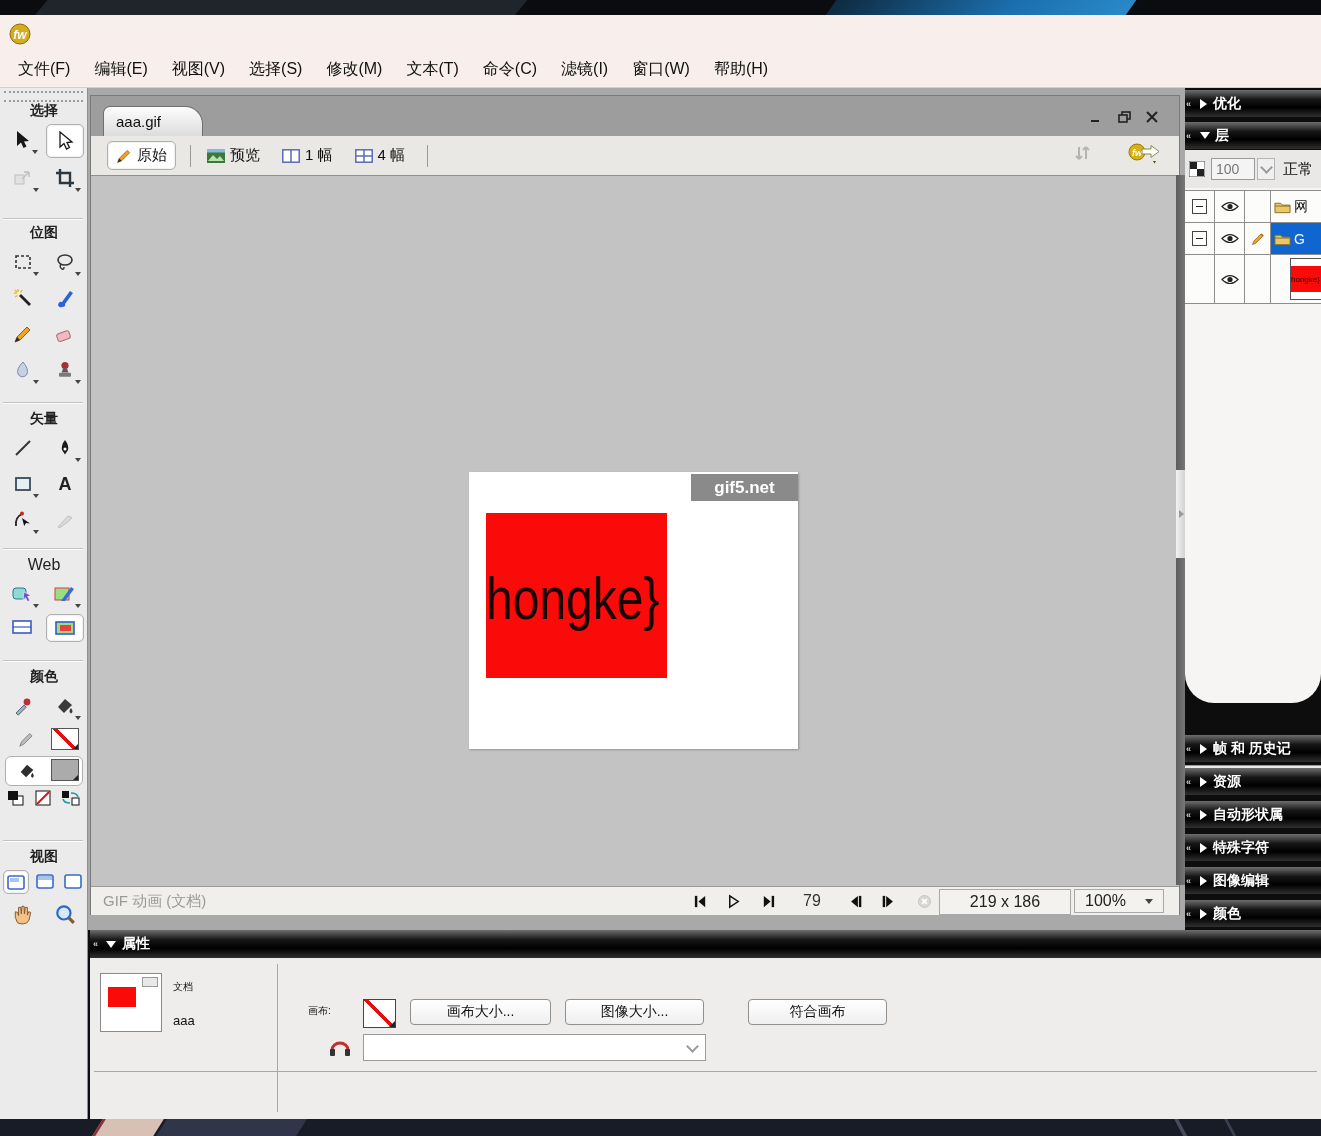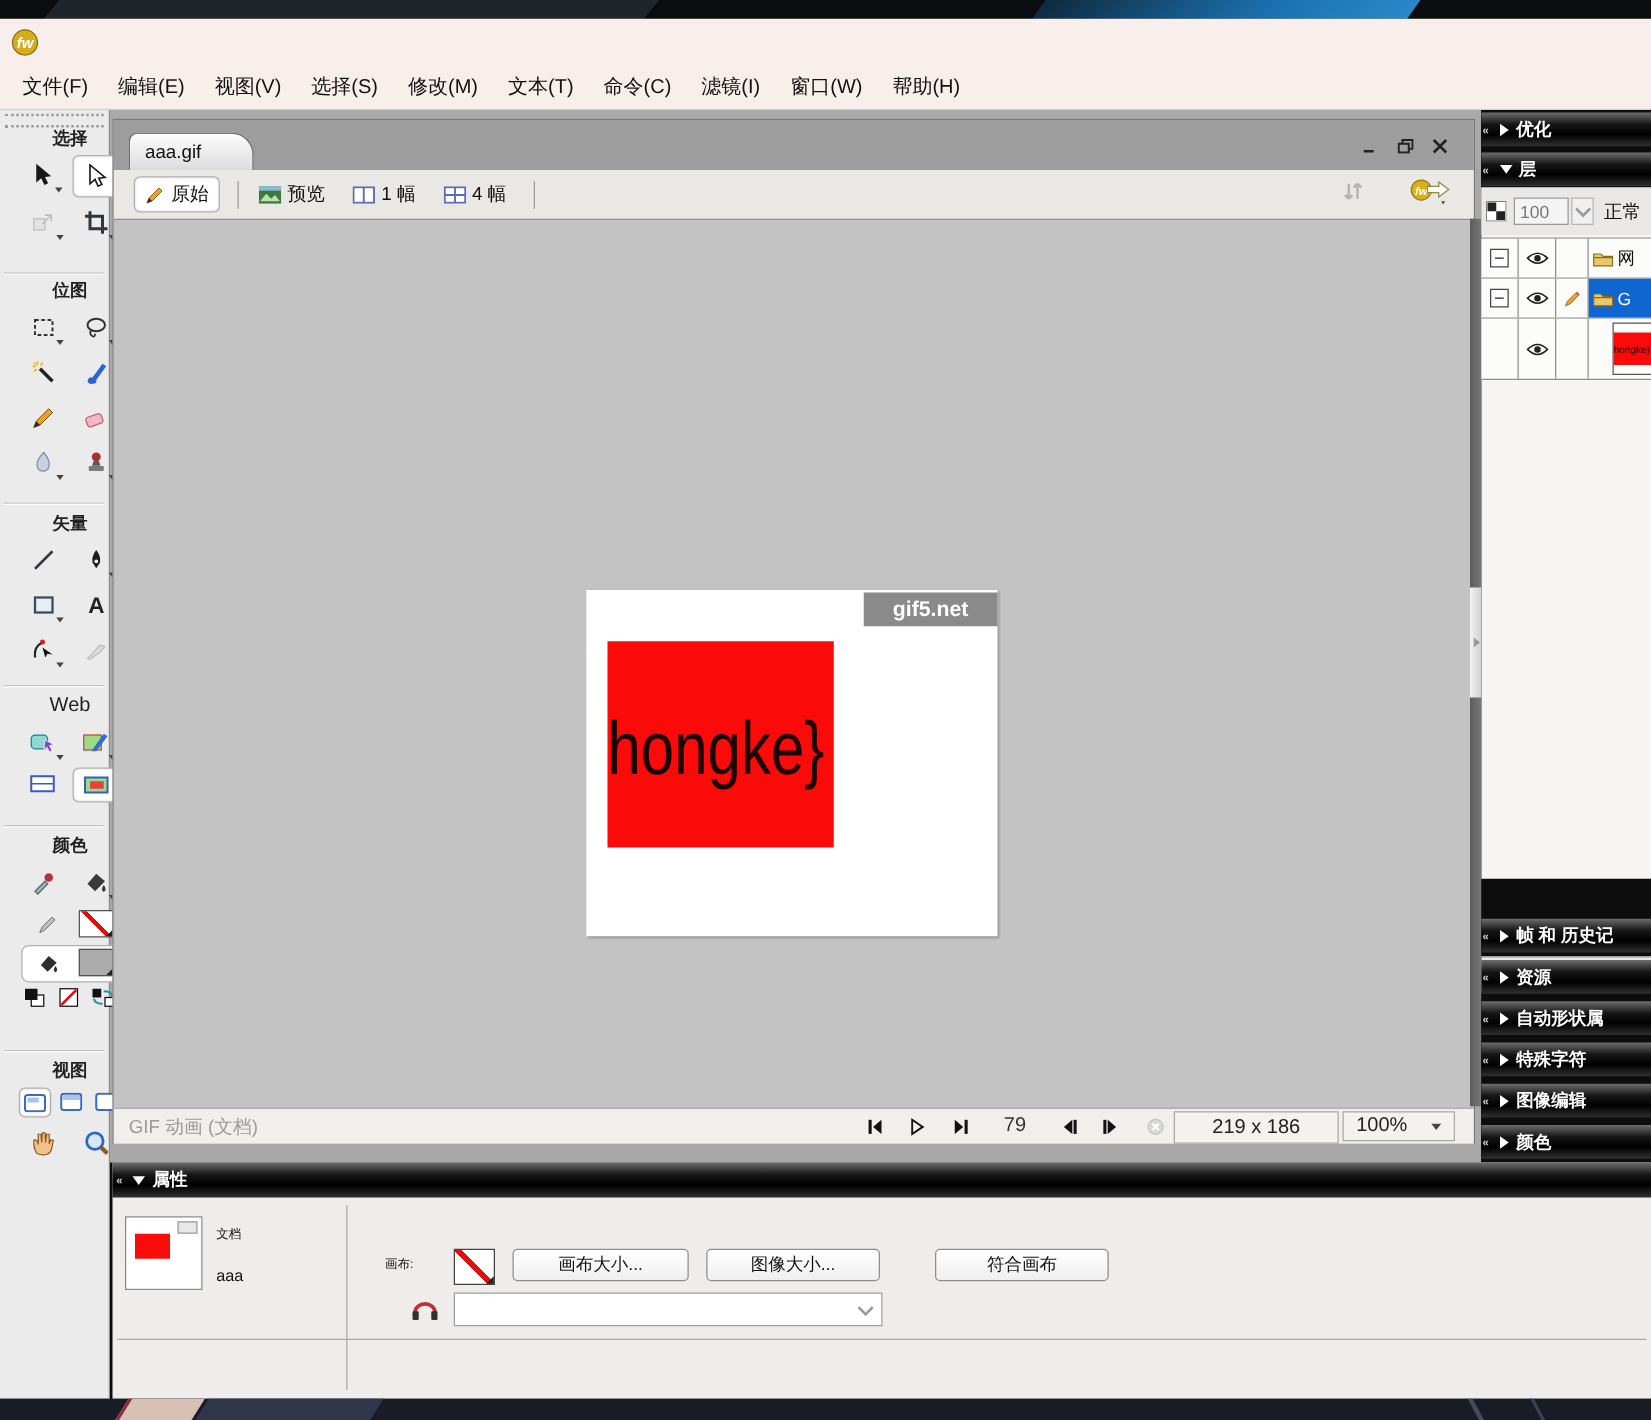--- a/index.html
+++ b/index.html
@@ -17,21 +17,21 @@
   #desktop-bottom .b4{left:1230px;top:-4px;width:3px;height:30px;background:#3a4152;transform:skewX(28deg);}
   
   #titlebar{left:0;top:15px;width:1321px;height:37px;background:var(--titlebar-bg,#f8efec);display:flex;align-items:center;padding-left:8px;box-sizing:border-box;}
   #titlebar .title{font-size:17px;color:#111;margin-left:8px;}
   
   #menubar{left:0;top:52px;width:1321px;height:36px;background:var(--titlebar-bg,#f8efec);display:flex;align-items:center;gap:0;padding-left:6px;box-sizing:border-box;border-bottom:1px solid #d8cfcb;}
   .menu-item{font-size:16px;padding:4px 12px;cursor:default;}
   
   #toolbox{left:0;top:88px;width:88px;height:1031px;background:#ebebeb;border-right:1px solid #8f8f8f;box-sizing:border-box;}
   #toolbox .grip{position:absolute;left:4px;right:4px;top:3px;height:7px;border-top:2px dotted #9a9a9a;border-bottom:2px dotted #9a9a9a;}
-  .tbx-section{position:absolute;left:12px;width:88px;}
+  .tbx-section{position:absolute;left:0;width:88px;}
   .tbx-label{text-align:center;font-size:14px;font-weight:bold;color:#222;}
   .tbx-sep{position:absolute;left:3px;width:80px;border-top:1px solid #c2c2c2;border-bottom:1px solid #fcfcfc;}
   .tool-row{display:flex;justify-content:center;gap:6px;margin-top:4px;}
   .tool{width:36px;height:32px;display:flex;align-items:center;justify-content:center;position:relative;}
   .tool.pressed{background:#fff;border:1px solid #b0b0b0;border-radius:5px;box-shadow:inset 0 0 2px #ccc;}
   .tool .dd{position:absolute;right:2px;bottom:2px;width:0;height:0;border-left:3px solid transparent;border-right:3px solid transparent;border-top:4px solid #444;}
   .rowbox{display:flex;justify-content:center;gap:6px;margin:4px 5px 0 5px;background:#fff;border:1px solid #b0b0b0;border-radius:6px;padding:2px 0;}
   .swatch{width:26px;height:20px;border:1px solid #555;background:#fff;position:relative;}
   .swatch.none{background:linear-gradient(45deg,#fff 44%,#e01010 44%,#e01010 56%,#fff 56%);}
   .swatch.gray{background:#ababab;}
@@ -63,21 +63,21 @@
   #status-text{position:absolute;left:12px;color:#9a9a9a;font-size:15px;}
   .pb{position:absolute;top:6px;width:18px;height:17px;display:flex;align-items:center;justify-content:center;}
   #frame-num{position:absolute;left:703px;top:5px;width:36px;text-align:center;font-size:16px;color:#333;}
   .status-box{position:absolute;top:2px;height:24px;background:#f3f2ef;border:1px solid #a8a8a8;display:flex;align-items:center;justify-content:center;font-size:16px;color:#222;}
   
   #dock{left:1185px;top:88px;width:136px;height:842px;background:#0d0d0d;overflow:hidden;}
   .panel-header{position:absolute;left:0;width:136px;height:27px;background:linear-gradient(#6e6e6e,#161616 35%,#000 65%,#303030);color:#fff;font-size:14px;font-weight:bold;display:flex;align-items:center;overflow:hidden;}
   .panel-header .coll{color:#cfcfcf;font-size:9px;width:10px;margin-left:1px;letter-spacing:-1px;}
   .panel-header .tri-r{width:0;height:0;border-top:5px solid transparent;border-bottom:5px solid transparent;border-left:7px solid #fff;margin:0 6px 0 4px;}
   .panel-header .tri-d{width:0;height:0;border-left:5px solid transparent;border-right:5px solid transparent;border-top:7px solid #fff;margin:0 5px 0 4px;}
-  #layers-body{position:absolute;left:0;top:62px;width:136px;height:553px;background:#f6f5f3;}
+  #layers-body{position:absolute;left:0;top:62px;width:136px;height:553px;background:#f6f5f3;border-radius:29px;}
   #opacity-row{position:absolute;left:0;top:0;width:136px;height:38px;background:#e9e8e6;display:flex;align-items:center;}
   #opacity-input{width:44px;height:22px;border:1px solid #9a9a9a;background:#f4f4f4;font-size:14px;color:#777;text-align:left;padding-left:4px;box-sizing:border-box;}
   .chev-btn{width:18px;height:22px;border:1px solid #b5b5b5;background:#f0f0f0;display:flex;align-items:center;justify-content:center;margin-left:2px;box-sizing:border-box;}
   .chev{width:7px;height:7px;border-right:2px solid #9a9a9a;border-bottom:2px solid #9a9a9a;transform:rotate(45deg);margin-top:-3px;}
   #layer-grid{position:absolute;left:0;top:40px;width:136px;border-top:1px solid #8e8e8e;}
   .lg-row{display:flex;border-bottom:1px solid #8e8e8e;background:#fcfcfb;}
   .lg-cell{border-right:1px solid #8e8e8e;display:flex;align-items:center;justify-content:center;box-sizing:border-box;}
   .c1{width:30px;} .c2{width:30px;} .c3{width:26px;} .c4{flex:1;justify-content:flex-start;padding-left:3px;overflow:hidden;}
   .lg-row.sel .c4{background:var(--selection-blue,#0f66d0);color:#fff;}
   .layer-name{font-size:14px;margin-left:3px;white-space:nowrap;}

